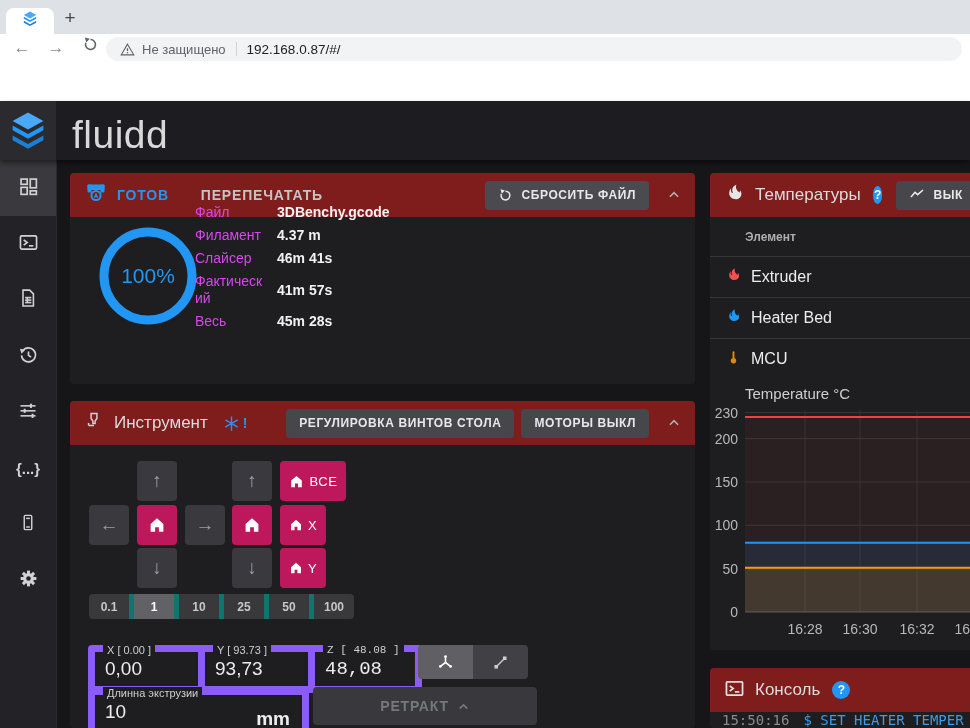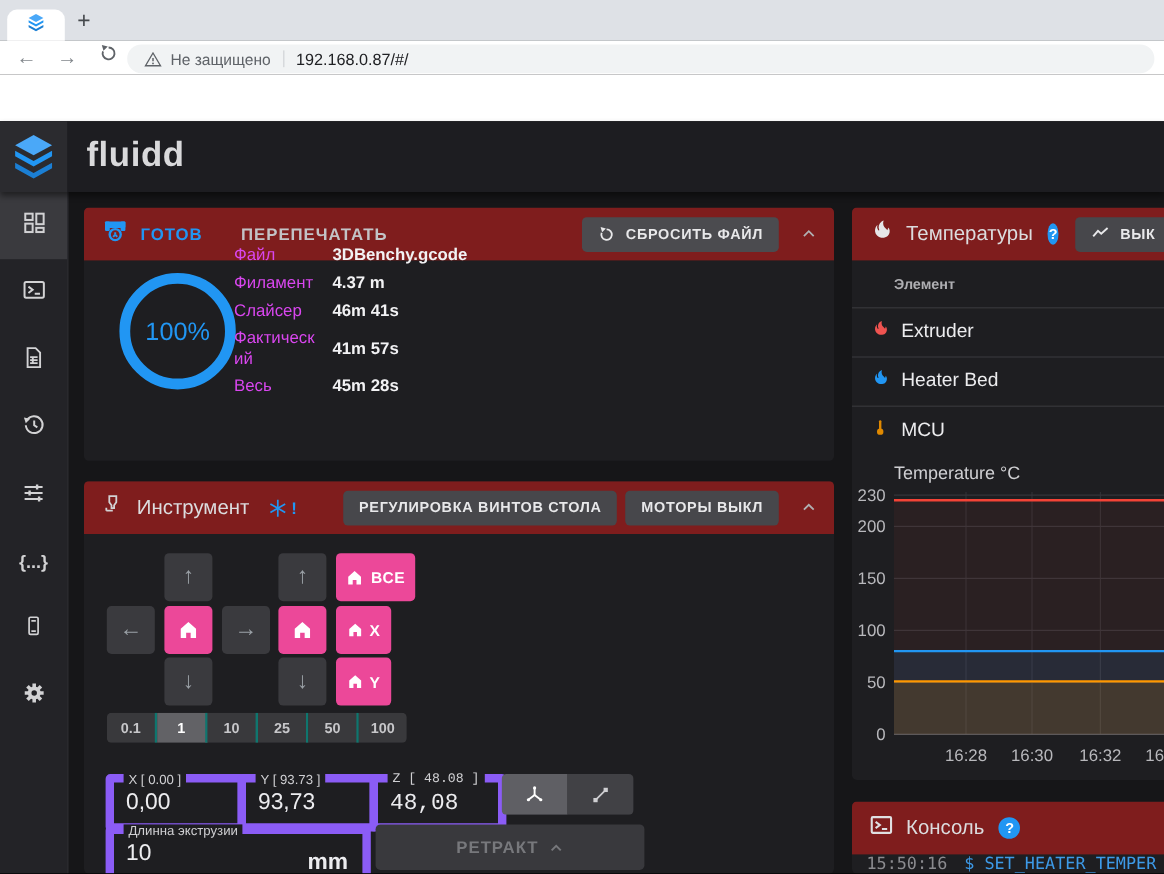--- a/index.html
+++ b/index.html
@@ -18,21 +18,21 @@
     border-radius:13px;display:flex;align-items:center;font-size:13px;color:#5f6368;}
   .omnibox .warn{margin-left:14px;margin-right:7px;display:flex;}
   .omnibox .sep{width:1px;height:14px;background:#d0d3d6;margin:0 10px;}
   .omnibox .url{color:#202124;font-size:13.5px;}
   .whitegap{position:absolute;left:0;top:62px;width:970px;height:39px;background:#fff;}
   
   .appbar{position:absolute;left:0;top:101px;width:970px;height:59px;background:#1d1d21;
     box-shadow:0 3px 5px rgba(0,0,0,.45);z-index:5;}
   .logotile{position:absolute;left:0;top:0;width:56px;height:59px;background:#2b2b2f;
     display:flex;align-items:center;justify-content:center;}
-  .apptitle{position:absolute;left:72px;top:12px;font-size:29px;font-weight:700;
+  .apptitle{position:absolute;left:72px;top:12px;font-size:39px;font-weight:400;
     color:#d9d9db;letter-spacing:.5px;}
   .sidebar{position:absolute;left:0;top:160px;width:56px;height:568px;background:#232327;
     border-right:1px solid #2c2c30;}
   .side-item{width:56px;height:56px;display:flex;align-items:center;justify-content:center;
     color:#d2d2d4;}
   .side-item.active{background:#3a3a3e;}
   .glyph-icon{font-size:19px;color:#d2d2d4;font-weight:bold;}
   
   .panel{position:absolute;background:#1e1e21;border-radius:4px;overflow:hidden;}
   .phead{height:44px;background:#7f1d1d;display:flex;align-items:center;padding:0 14px;}
@@ -45,25 +45,25 @@
   .state-label{color:#2196f3;font-weight:bold;font-size:14px;letter-spacing:.8px;margin-left:9px;}
   .reprint{color:#c3c3c6;font-weight:bold;font-size:14px;letter-spacing:.8px;margin-left:32px;}
   .progress-wrap{position:absolute;left:18px;top:43px;width:120px;height:120px;}
   .details{position:absolute;left:125px;top:28px;width:300px;}
   .drow{display:flex;padding:3px 0;font-size:14px;line-height:17px;}
   .dlabel{width:72px;color:#d946ef;overflow-wrap:anywhere;flex:none;}
   .dvalue{color:#f2f2f4;font-weight:bold;margin-left:10px;}
   
   .jogbtn{position:absolute;width:40px;height:40px;border-radius:4px;background:#3a3a3e;
     display:flex;align-items:center;justify-content:center;color:#9aa0a6;font-size:19px;}
-  .jogbtn.blue{background:#ec4899;color:#fff;font-weight:bold;font-size:13px;letter-spacing:.5px;}
+  .jogbtn.blue{background:#be185d;color:#fff;font-weight:normal;font-size:13px;letter-spacing:.5px;}
   .dist-group{position:absolute;left:19px;top:193px;height:25px;display:flex;
     border-radius:4px;overflow:hidden;}
   .dist{width:40px;background:#39393c;color:#c7c7ca;font-size:12px;font-weight:bold;
-    display:flex;align-items:center;justify-content:center;border-right:2px solid #0f766e;}
+    display:flex;align-items:center;justify-content:center;border-right:5px solid #0f766e;}
   .dist:last-child{border-right:none;}
   .dist.sel{background:#626266;color:#fff;}
   .field{position:absolute;height:34px;border:7px solid #8b5cf6;border-radius:4px;}
   .field .leg{position:absolute;left:8px;top:-8px;background:#1e1e21;padding:0 4px;
     font-size:11px;color:#cfcfd2;white-space:nowrap;}
   .field .val{position:absolute;left:10px;top:6px;font-size:19px;color:#ececef;}
   .field .unit{position:absolute;right:12px;top:13px;font-size:19px;font-weight:bold;color:#ececef;}
   .toggle-group{position:absolute;left:348px;top:244px;height:34px;display:flex;
     border-radius:4px;overflow:hidden;}
   .tg{width:55px;display:flex;align-items:center;justify-content:center;background:#414145;}

